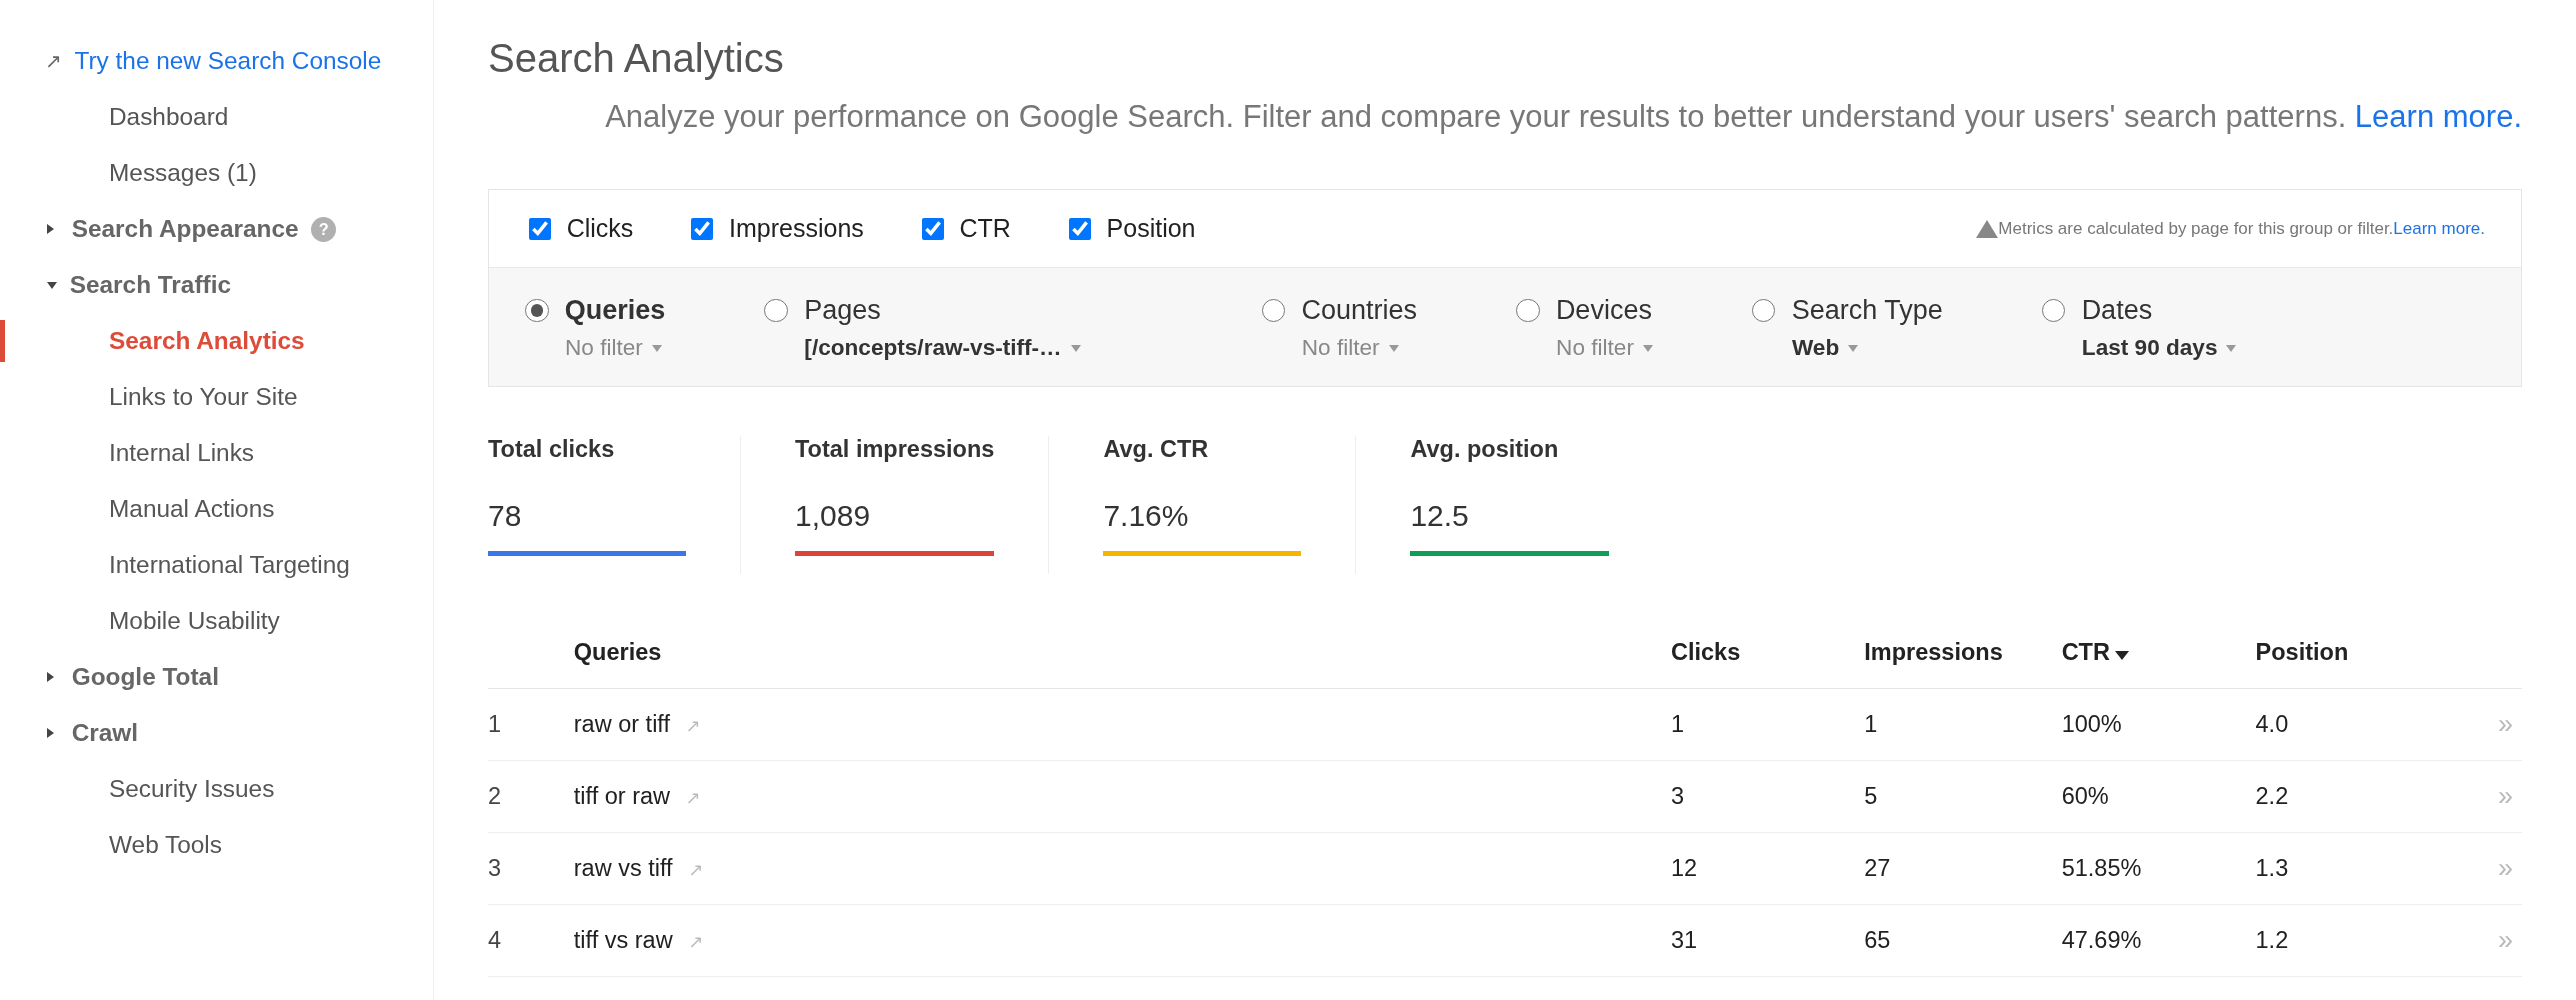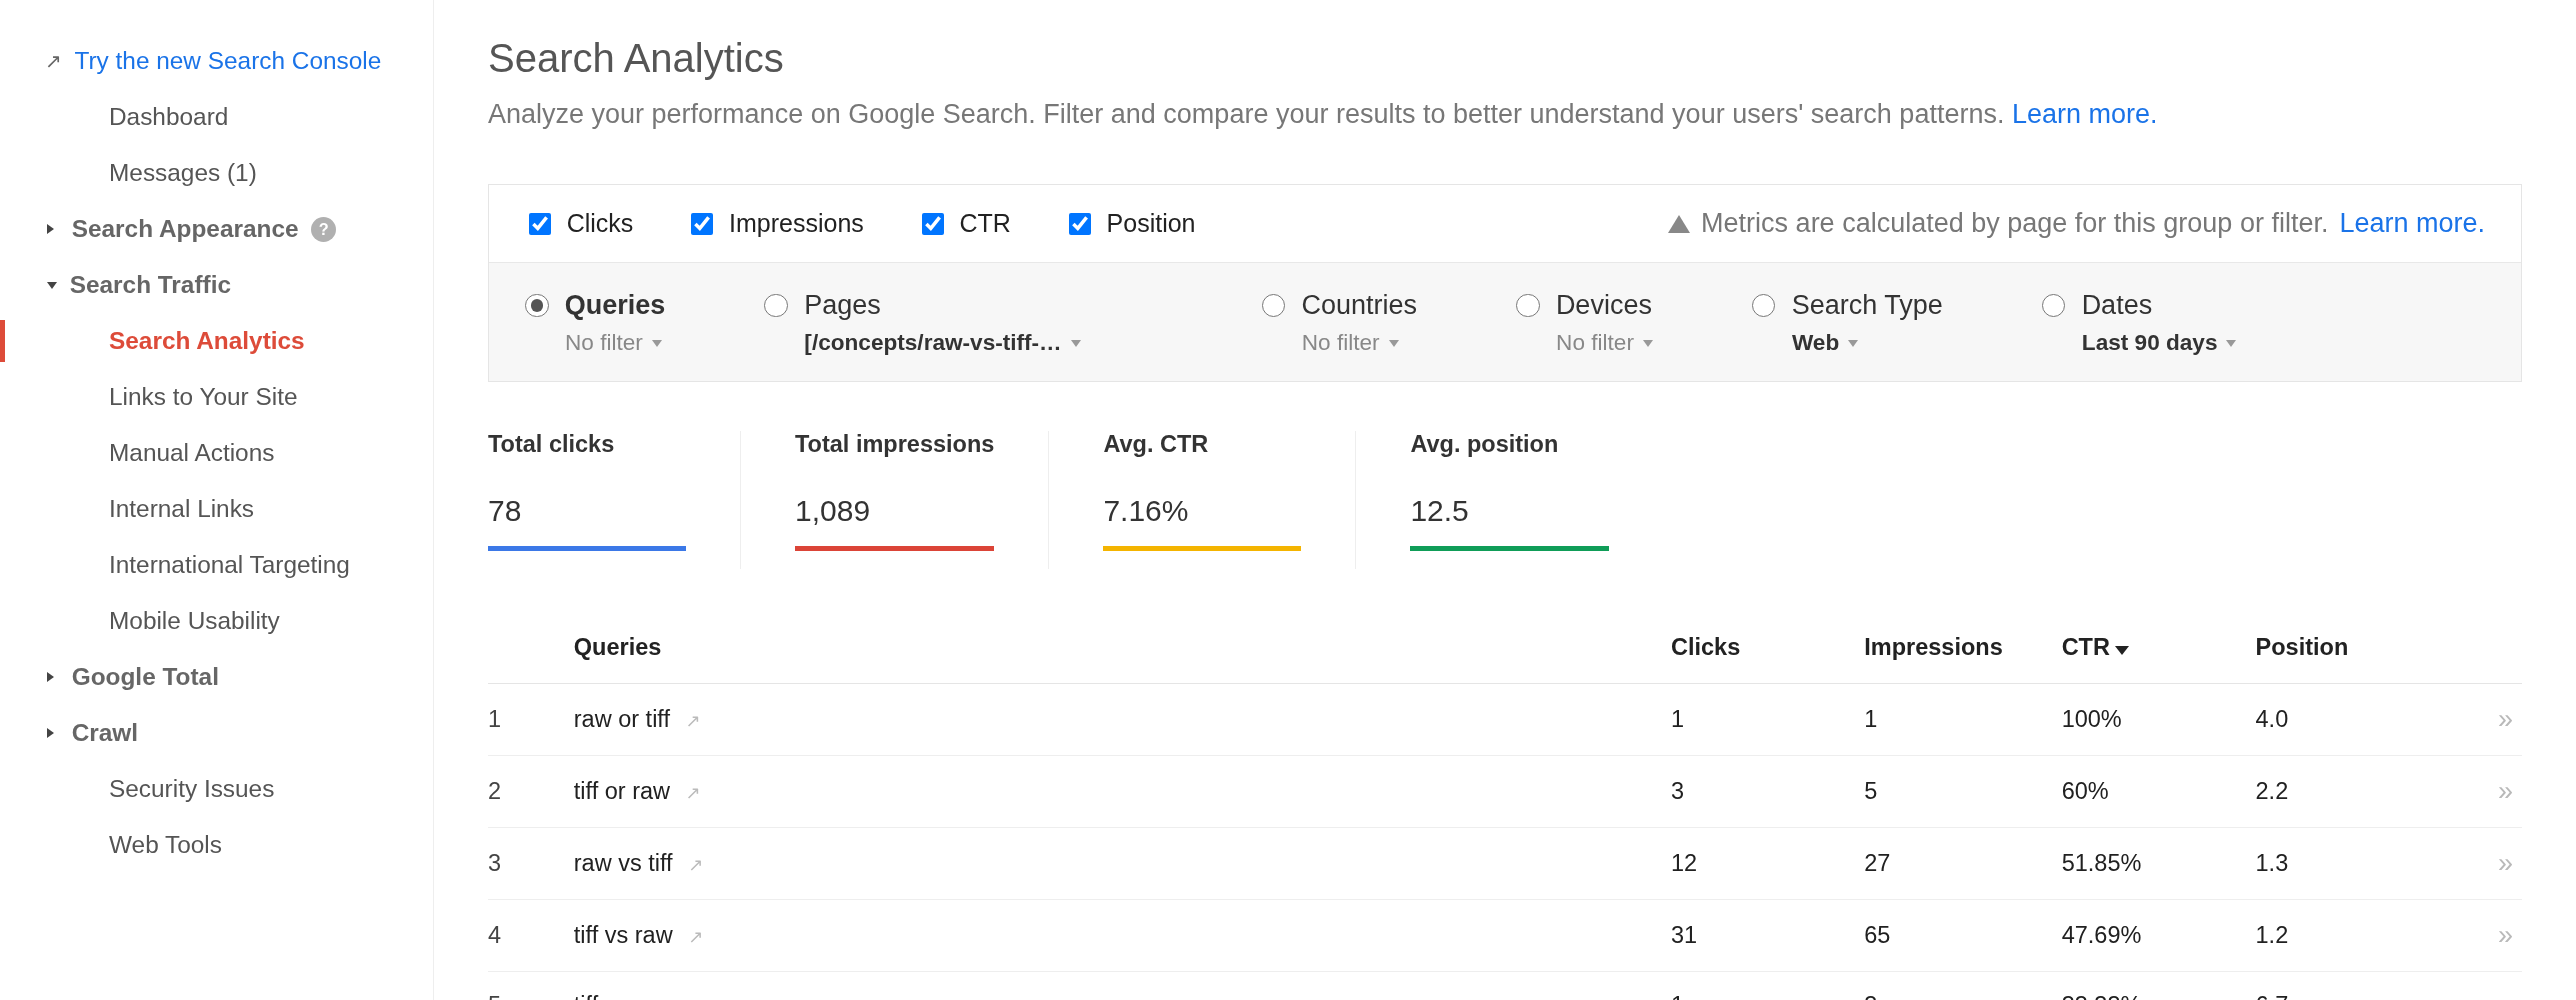--- a/index.html
+++ b/index.html
@@ -19,31 +19,31 @@
   .side-link.active::before { content:""; position:absolute; left:0; top:7.2px; bottom:7.2px; width:5.4px; background:#dd4b39; }
   .caret { width:0; height:0; border-left:5.4px solid transparent; border-right:5.4px solid transparent; border-top:7.2px solid #444; display:inline-block; }
   .caret.right { border-top:5.4px solid transparent; border-bottom:5.4px solid transparent; border-left:7.2px solid #444; }
   .ext-icon { font-size:20px; color:#666; }
   .help-circ { width:25px; height:25px; border-radius:50%; background:#b0b0b0; color:#fff; display:inline-flex; align-items:center; justify-content:center; font-size:16.3px; font-weight:700; }
   .sec-head { padding-left:69px; display:flex; align-items:center; gap:12.7px; height:56px; font-size:24.4px; color:#666; font-weight:700; cursor:pointer; }
   .sec-head .caret, .sec-head .caret.right { margin-left:-22px; }
 
   
   h1.page-title { font-size:40px; font-weight:400; color:#555; margin:0 0 18px 0; }
-  p.page-desc { font-size:27px; color:#777; margin:0 0 54px 0; }
+  p.page-desc { font-size:31px; color:#777; margin:0 0 54px 0;text-align:right; }
   a.inline-link { color:#1a73e8; text-decoration:none; }
 
   
   .card { border:0.9px solid #e5e5e5; background:#fff; }
   .card .row { display:flex; align-items:center; }
   .metric-bar { height:78px; border-bottom:0.9px solid #e8e8e8; padding:0 36px; font-size:25px; }
   .metric-bar .m-item { display:flex; align-items:center; gap:12.7px; margin-right:54px; cursor:pointer; }
   .metric-bar input[type=checkbox] { width:22px; height:22px; }
   .metric-bar .spacer { flex:1; }
-  .metric-bar .warn { color:#777; font-size:27px; display:flex; align-items:center; gap:11px; }
+  .metric-bar .warn { color:#777; font-size:17px; display:flex; align-items:center; }
   .tri-warn { width:0;height:0;border-left:11px solid transparent;border-right:11px solid transparent;border-bottom:18px solid #888;display:inline-block; }
 
   .filter-bar { background:#f7f7f7; padding:27px 36px 25px 36px; gap:0; align-items:flex-start; }
   .f-item { display:flex; flex-direction:column; gap:9px; margin-right:99px; }
   .f-item .top { display:flex; align-items:center; gap:16.3px; font-size:27px; color:#333; }
   .f-item .top.bold { font-weight:700; }
   .f-item .sub { font-size:22.6px; color:#888; display:flex; align-items:center; gap:9px; padding-left:40px; }
   .f-item .sub.bold { color:#333; font-weight:700; }
   .radio { width:23.5px;height:23.5px;border:1.8px solid #777;border-radius:50%;display:inline-block;position:relative;background:#fff;}
   .radio.sel::after { content:"";position:absolute;inset:4.5px;border-radius:50%;background:#555; }
@@ -92,22 +92,22 @@
       <span>Search Appearance</span>
       <span class="help-circ">?</span>
     </div>
 
     <div class="sec-head" style="color:#666">
       <span class="caret"></span>
       <span>Search Traffic</span>
     </div>
     <div class="side-link indent active">Search Analytics</div>
     <div class="side-link indent">Links to Your Site</div>
+    <div class="side-link indent">Internal Links</div>
     <div class="side-link indent">Manual Actions</div>
-    <div class="side-link indent">Internal Links</div>
     <div class="side-link indent">International Targeting</div>
     <div class="side-link indent">Mobile Usability</div>
 
     <div class="sec-head">
       <span class="caret right"></span>
       <span>Google Total</span>
     </div>
     <div class="sec-head">
       <span class="caret right"></span>
       <span>Crawl</span>

